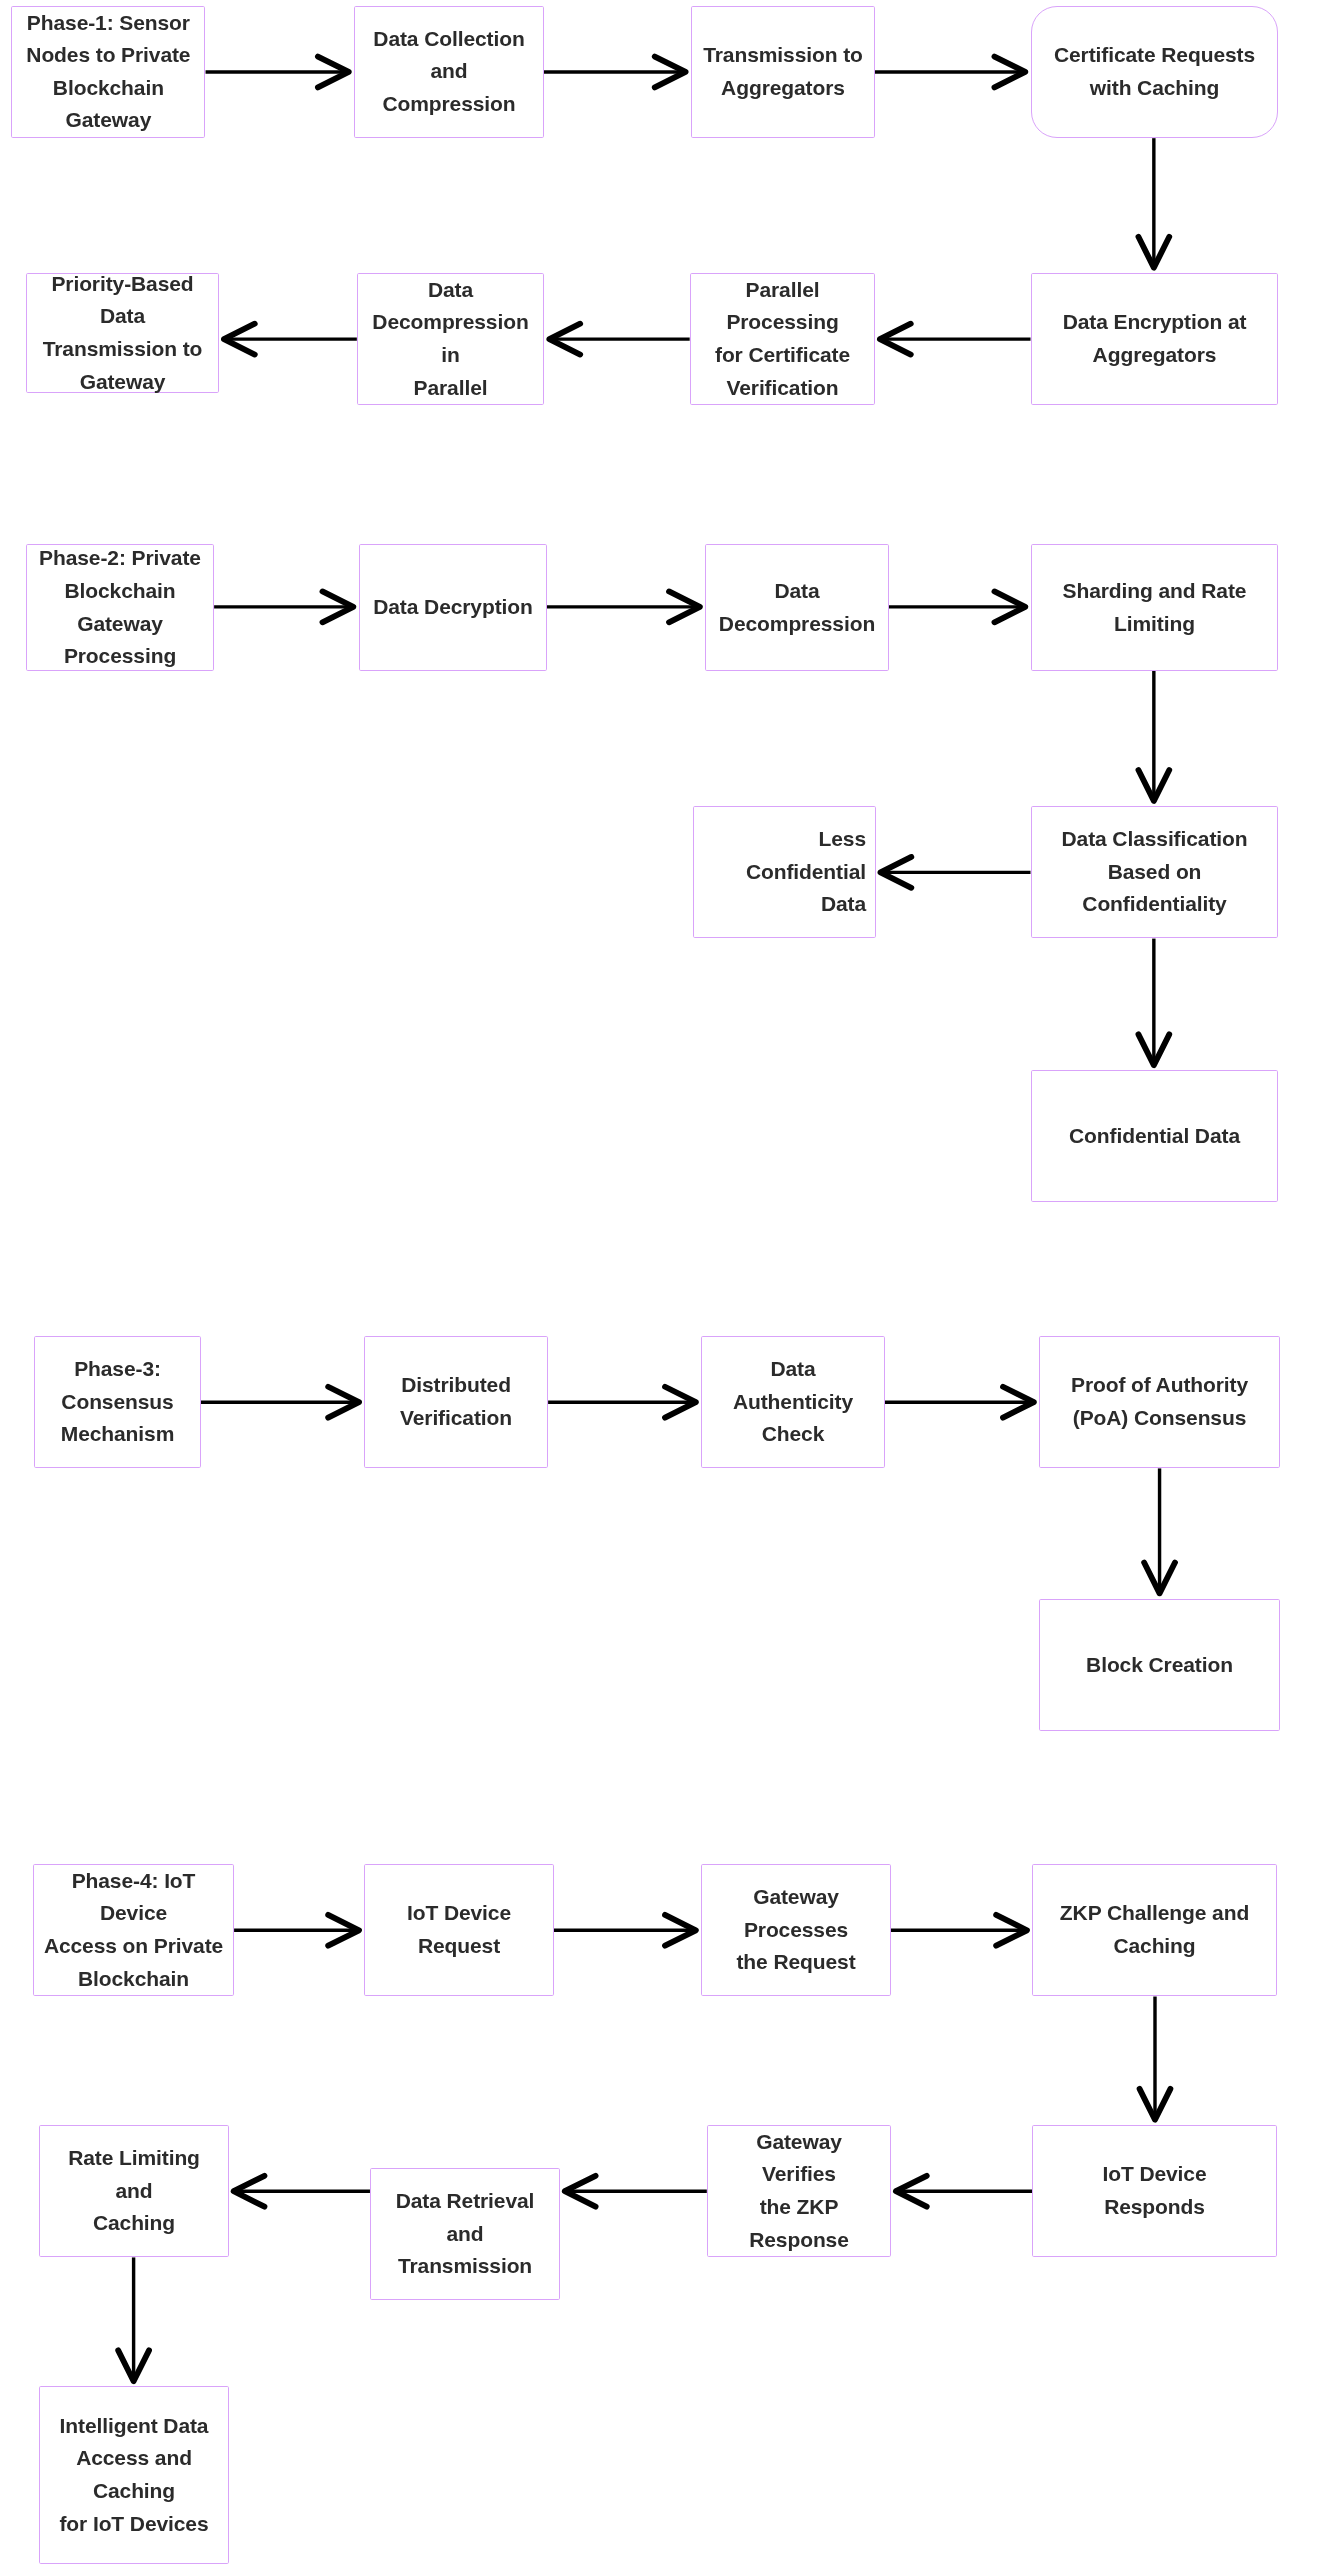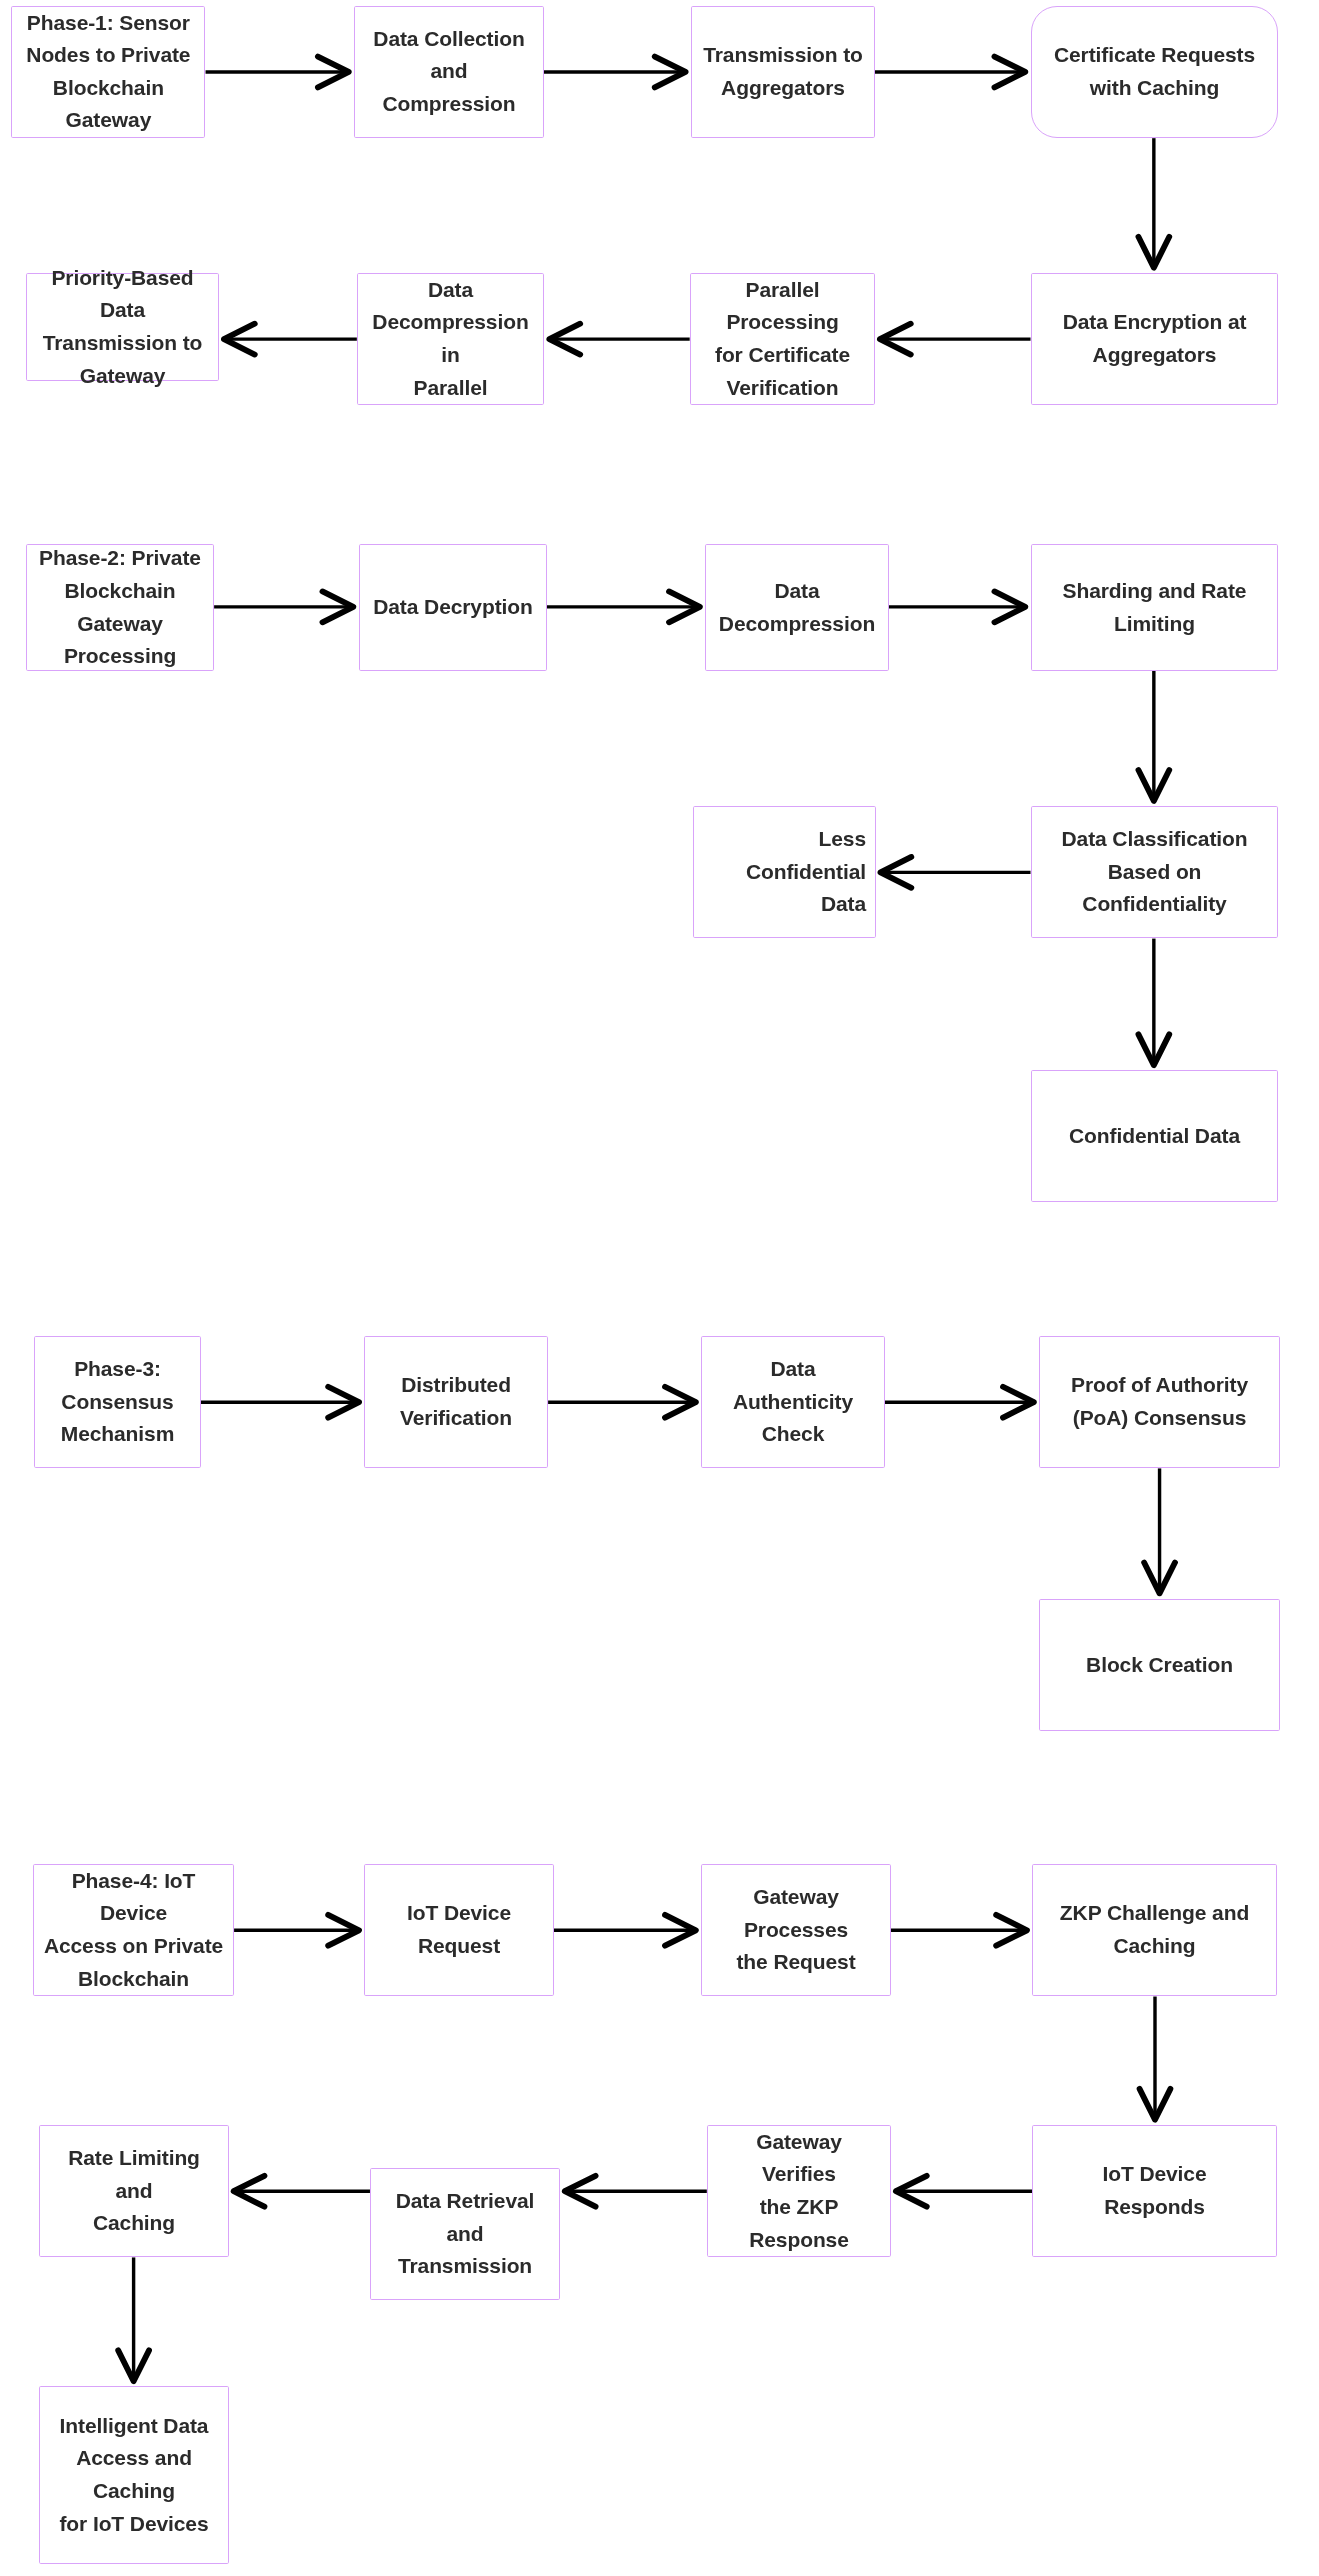--- a/index.html
+++ b/index.html
@@ -113,21 +113,21 @@
       <div class="node" style="left: 690px; top: 273px; width: 185px; height: 132px;">
         <span class="lbl">Parallel Processing
 for Certificate
 Verification</span>
       </div>
       <div class="node" style="left: 357px; top: 273px; width: 187px; height: 132px;">
         <span class="lbl">Data
 Decompression in
 Parallel</span>
       </div>
-      <div class="node" style="left: 26px; top: 273px; width: 193px; height: 108px;">
+      <div class="node" style="left: 26px; top: 273px; width: 193px; height: 120px;">
         <span class="lbl">Priority-Based Data
 Transmission to
 Gateway</span>
       </div>
       <div class="node" style="left: 26px; top: 544px; width: 188px; height: 127px;">
         <span class="lbl">Phase-2: Private
 Blockchain Gateway
 Processing</span>
       </div>
       <div class="node" style="left: 359px; top: 544px; width: 188px; height: 127px;">

